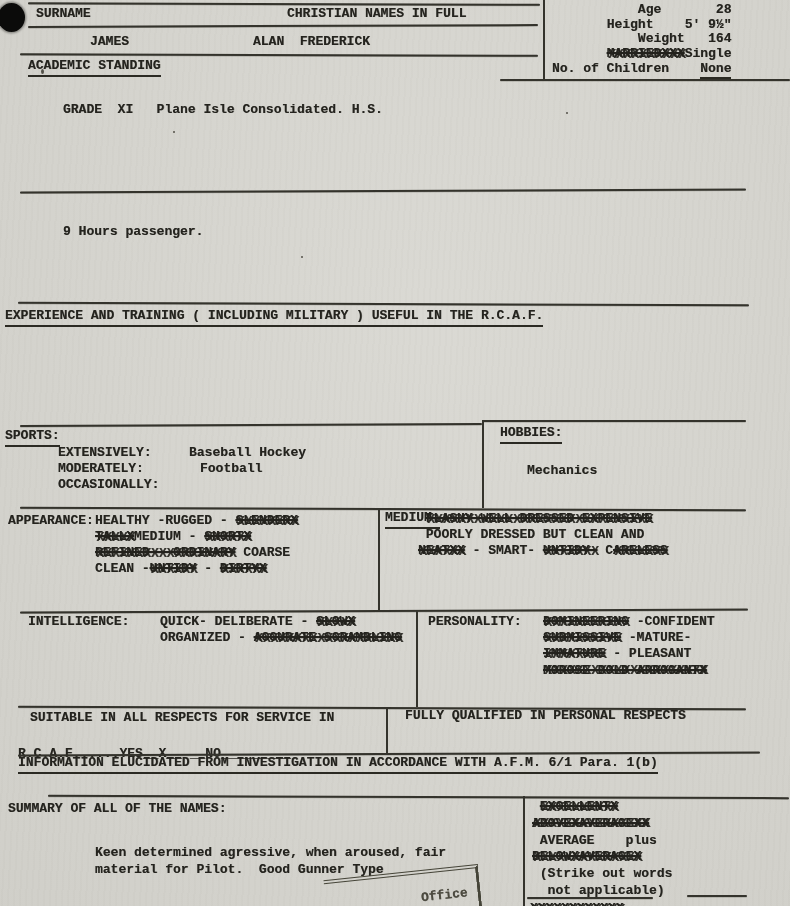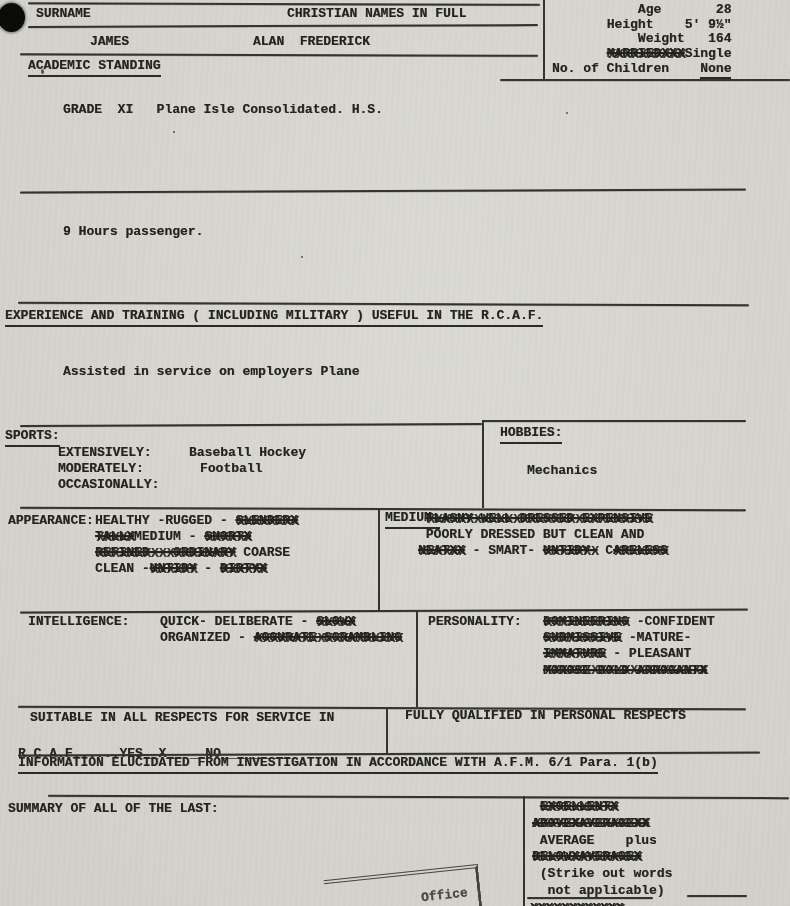--- a/index.html
+++ b/index.html
@@ -55,21 +55,20 @@
 
   <div class="t lines lh147" style="left:552px;top:3px;"><div class="cl"><span>Age       28</span></div><div class="cl"><span>Height    5' 9½"</span></div><div class="cl"><span>Weight   164</span></div><div class="cl"><span class="struck" data-x="XXXXXXXXXX">MARRIEDXXX</span><span>Single</span></div><div class="cl"><span>No. of Children    </span><span class="uline">None</span></div></div>
 
   <div class="t" style="left:63px;top:103px;">GRADE  XI   Plane Isle Consolidated. H.S.</div>
 
   <div class="hline r1" style="left:20px;top:190px;width:726px;"></div>
   <div class="t" style="left:63px;top:225px;">9 Hours passenger.</div>
 
   <div class="hline r2" style="left:18px;top:303px;width:731px;"></div>
   <div class="t hu" style="left:5px;top:309px;">EXPERIENCE AND TRAINING ( INCLUDING MILITARY ) USEFUL IN THE R.C.A.F.</div>
-  <div class="t" style="left:63px;top:365px;">Assisted in service on employers Plane</div>
 
   <div class="hline" style="left:482px;top:420px;width:264px;"></div>
   <div class="hline r1" style="left:20px;top:424px;width:462px;"></div>
   <div class="vline" style="left:482px;top:420px;height:88px;"></div>
 
   <div class="t hu" style="left:5px;top:429px;">SPORTS:</div>
   <div class="t" style="left:58px;top:446px;">EXTENSIVELY:</div>
   <div class="t" style="left:189px;top:446px;">Baseball Hockey</div>
   <div class="t" style="left:58px;top:462px;">MODERATELY:</div>
   <div class="t" style="left:200px;top:462px;">Football</div>
@@ -102,21 +101,22 @@
   <div class="t" style="left:30px;top:711px;">SUITABLE IN ALL RESPECTS FOR SERVICE IN</div>
   <div class="t" style="left:18px;top:747px;">R.C.A.F......YES__X__ __NO_________</div>
   <div class="t" style="left:405px;top:709px;">FULLY QUALIFIED IN PERSONAL RESPECTS</div>
 
   <div class="hline r1" style="left:18px;top:753px;width:742px;"></div>
   <div class="t hu" style="left:18px;top:756px;">INFORMATION ELUCIDATED FROM INVESTIGATION IN ACCORDANCE WITH A.F.M. 6/1 Para. 1(b)</div>
 
   <div class="hline r2" style="left:48px;top:796px;width:741px;"></div>
   <div class="vline" style="left:523px;top:796px;height:110px;"></div>
 
-  <div class="t" style="left:8px;top:802px;">SUMMARY OF ALL OF THE LAST:</div>
+  <div class="t" style="left:8px;top:802px;">SUMMARY OF ALL OF THE NAMES:</div>
+  <div class="t lines lh17" style="left:95px;top:844px;"><div class="cl"><span>Keen determined agressive, when aroused, fair</span></div><div class="cl"><span>material for Pilot.  Good Gunner Type</span></div></div>
 
   <div class="t lines lh168" style="left:532px;top:799px;"><div class="cl"><span> </span><span class="struck" data-x="XXXXXXXXXX">EXCELLENTX</span></div><div class="cl"><span class="struck" data-x="XXXXXXXXXXXXXXX">ABOVEXAVERAGEXX</span></div><div class="cl"><span> AVERAGE    plus</span></div><div class="cl"><span class="struck" data-x="XXXXXXXXXXXXXX">BELOWXAVERAGEX</span></div><div class="cl"><span> (Strike out words</span></div><div class="cl"><span>  not applicable)</span></div></div>
   <div class="hline" style="left:527px;top:897px;width:126px;"></div>
   <div class="hline r1" style="left:687px;top:895px;width:60px;"></div>
   <div class="t" style="left:530px;top:902px;"><span class="struck" data-x="XXXXXXXXXXXX">XXXXXXXXXXXX</span></div>
 
   <div class="stamp" style="left:326px;top:872px;width:152px;height:52px;">
     <span style="right:10px;top:16px;">Office</span>
   </div>
 

